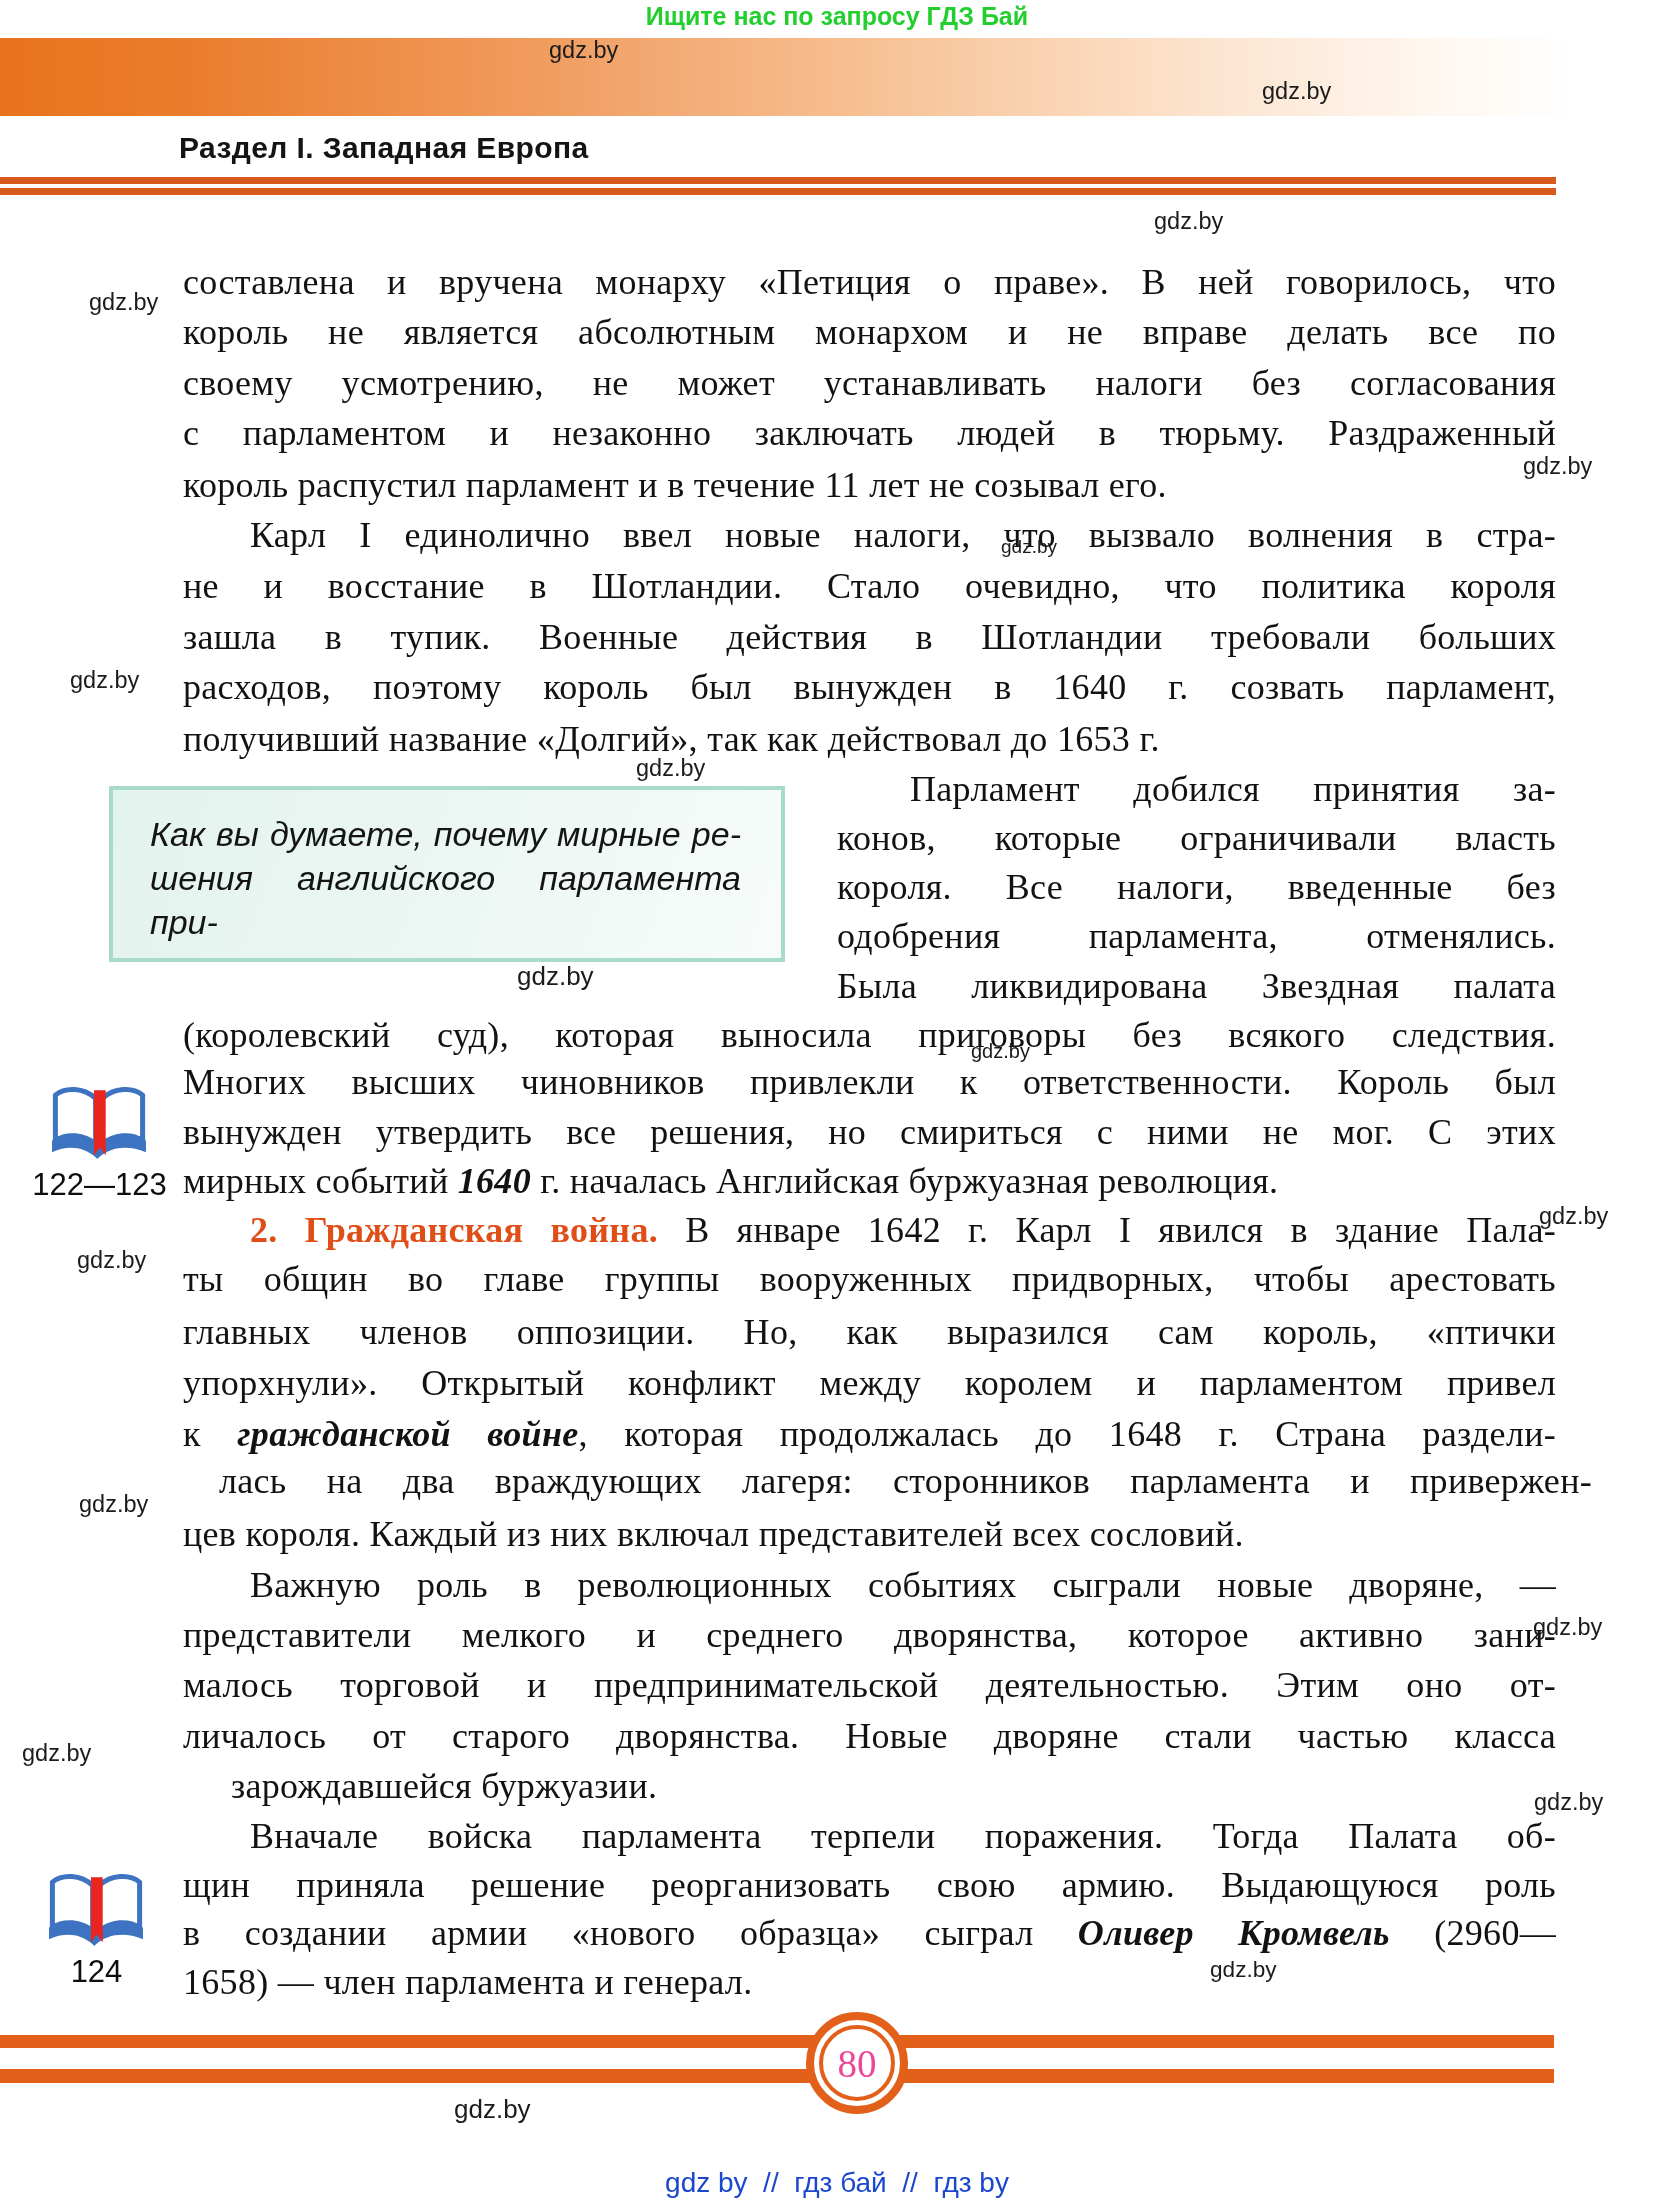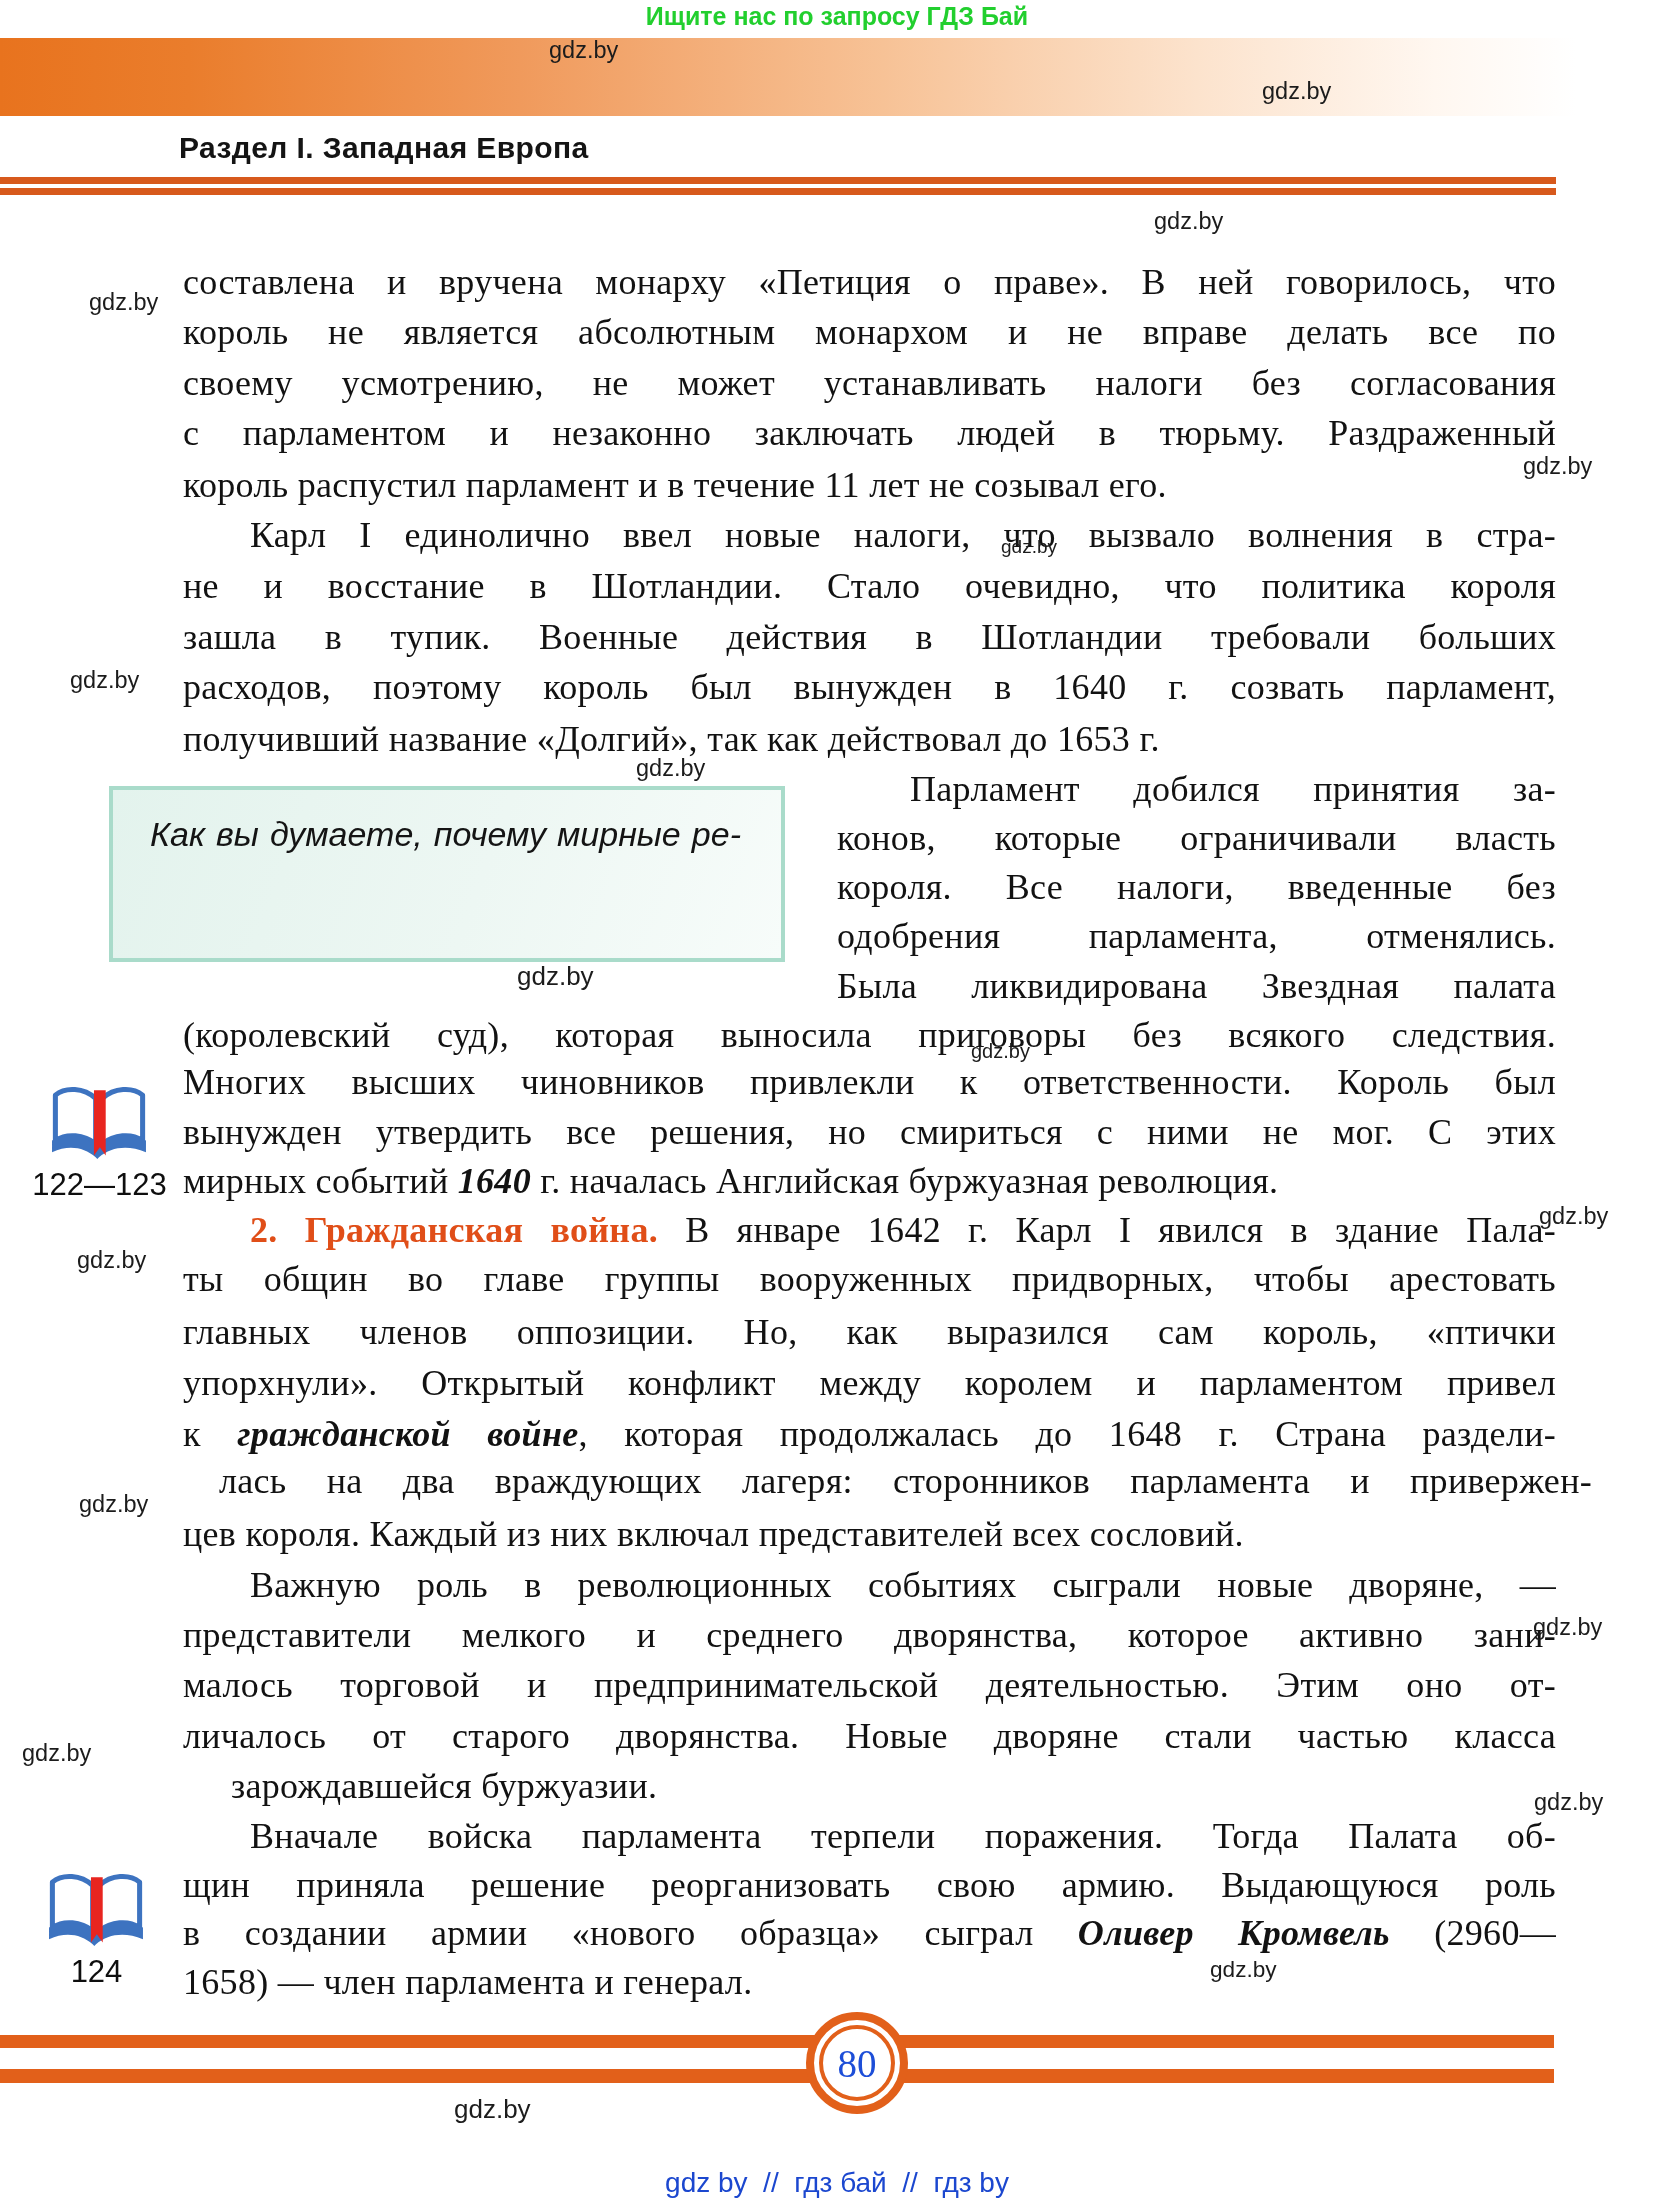--- a/index.html
+++ b/index.html
@@ -79,21 +79,21 @@
   .stripe{position:absolute;left:0;width:1554px;background:var(--accent);}
   .stripe.s1{top:2035px;height:13.4px;}
   .stripe.s2{top:2069px;height:14.3px;}
   .pagenum-outer{
     position:absolute;left:806px;top:2012px;width:102px;height:102px;box-sizing:border-box;
     border:8.4px solid var(--accent);border-radius:50%;background:#fff;
   }
   .pagenum-inner{
     position:absolute;inset:5px;border:4.2px solid var(--accent);border-radius:50%;
     display:flex;align-items:center;justify-content:center;
-    font:39px/1 "Liberation Serif","DejaVu Serif",serif;color:#1d4ed8;
+    font:39px/1 "Liberation Serif","DejaVu Serif",serif;color:#ec4899;
   }
   
   .footer-links{
     position:absolute;top:2168px;left:0;width:100%;text-align:center;
     font:28px/1.1 "Liberation Sans","DejaVu Sans",sans-serif;color:var(--link);
   }
 </style>
 </head>
 <body>
 
@@ -140,20 +140,21 @@
       <div class="bline" style="top: 1716px; left: 183px; width: 1373px;"><span>личалось от старого дворянства. Новые дворяне стали частью класса</span></div>
       <div class="bline end" style="top: 1766px; left: 183px; width: 1373px; margin-left: 48px;"><span>зарождавшейся буржуазии.</span></div>
       <div class="bline" style="top: 1816px; left: 250px; width: 1306px;"><span>Вначале войска парламента терпели поражения. Тогда Палата об-</span></div>
       <div class="bline" style="top: 1865px; left: 183px; width: 1373px;"><span>щин приняла решение реорганизовать свою армию. Выдающуюся роль</span></div>
       <div class="bline" style="top: 1913px; left: 183px; width: 1373px;"><span>в создании армии «нового образца» сыграл </span><span class="seg-bi">Оливер Кромвель</span><span> (2960—</span></div>
       <div class="bline end" style="top: 1962px; left: 183px; width: 1373px;"><span>1658) — член парламента и генерал.</span></div>
     </div>
 
   <div class="qbox" id="qbox">
       <div class="qline">Как вы думаете, почему мирные ре-</div>
+      <div class="qline">шения английского парламента при-</div>
     </div>
 
   <div class="bookref" style="left:47px;top:1080px;">
     <svg width="104" height="84" viewBox="0 0 124 100">
       <path d="M10 18 C22 8 44 9 58 22 L58 76 C44 65 24 63 10 72 Z" fill="#ffffff" stroke="#3d73c0" stroke-width="6" stroke-linejoin="round"></path>
       <path d="M114 18 C102 8 80 9 66 22 L66 76 C80 65 100 63 114 72 Z" fill="#ffffff" stroke="#3d73c0" stroke-width="6" stroke-linejoin="round"></path>
       <path d="M6 72 C26 62 46 66 60 80 C74 66 94 62 118 72 L118 86 C96 77 76 80 62 92 L60 94 L58 92 C44 80 26 77 6 86 Z" fill="#3d73c0"></path>
       <path d="M56 12 L70 12 L70 90 L63 80 L56 90 Z" fill="#e8251f"></path>
     </svg>
     <div class="lbl">122—123</div>

